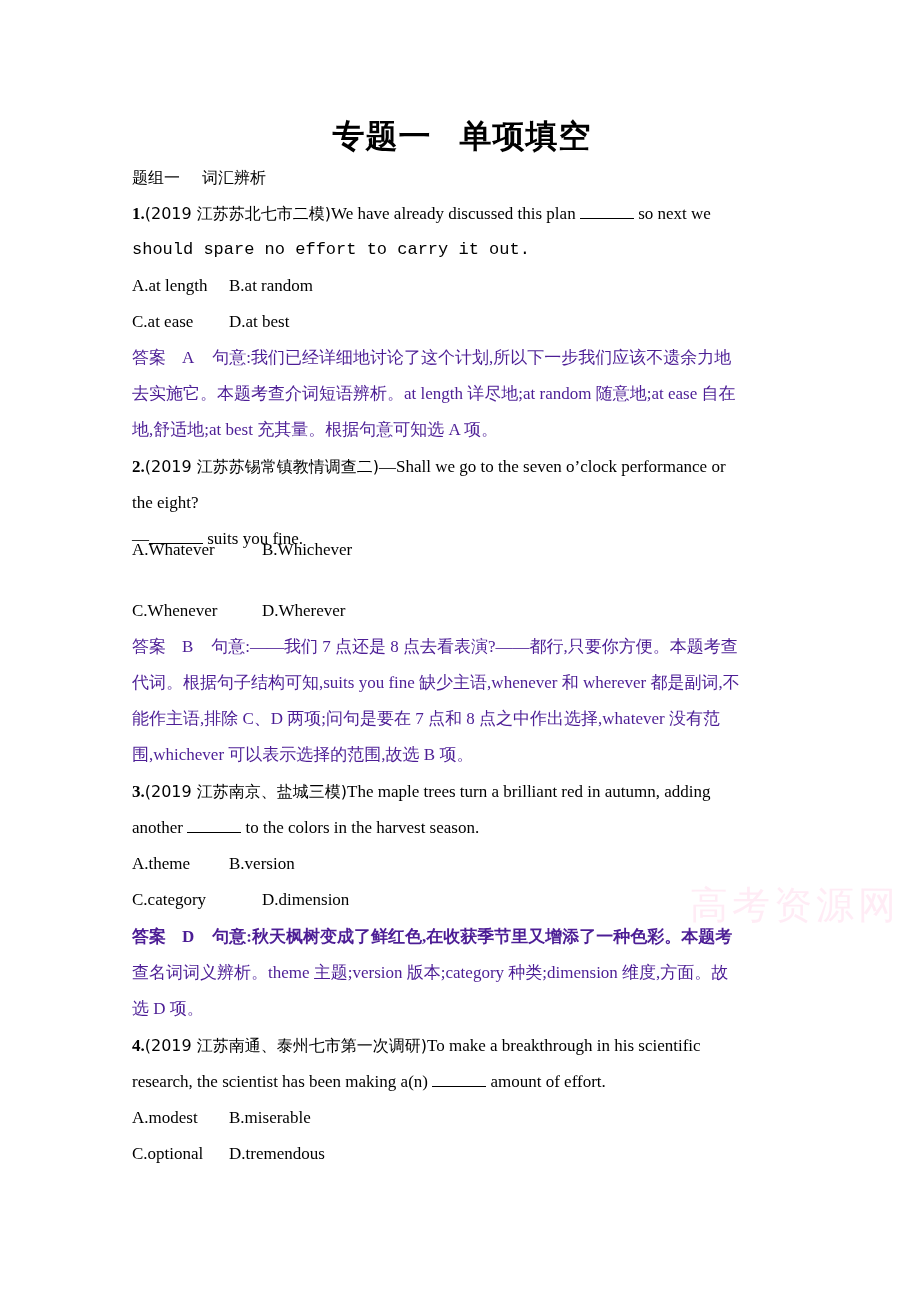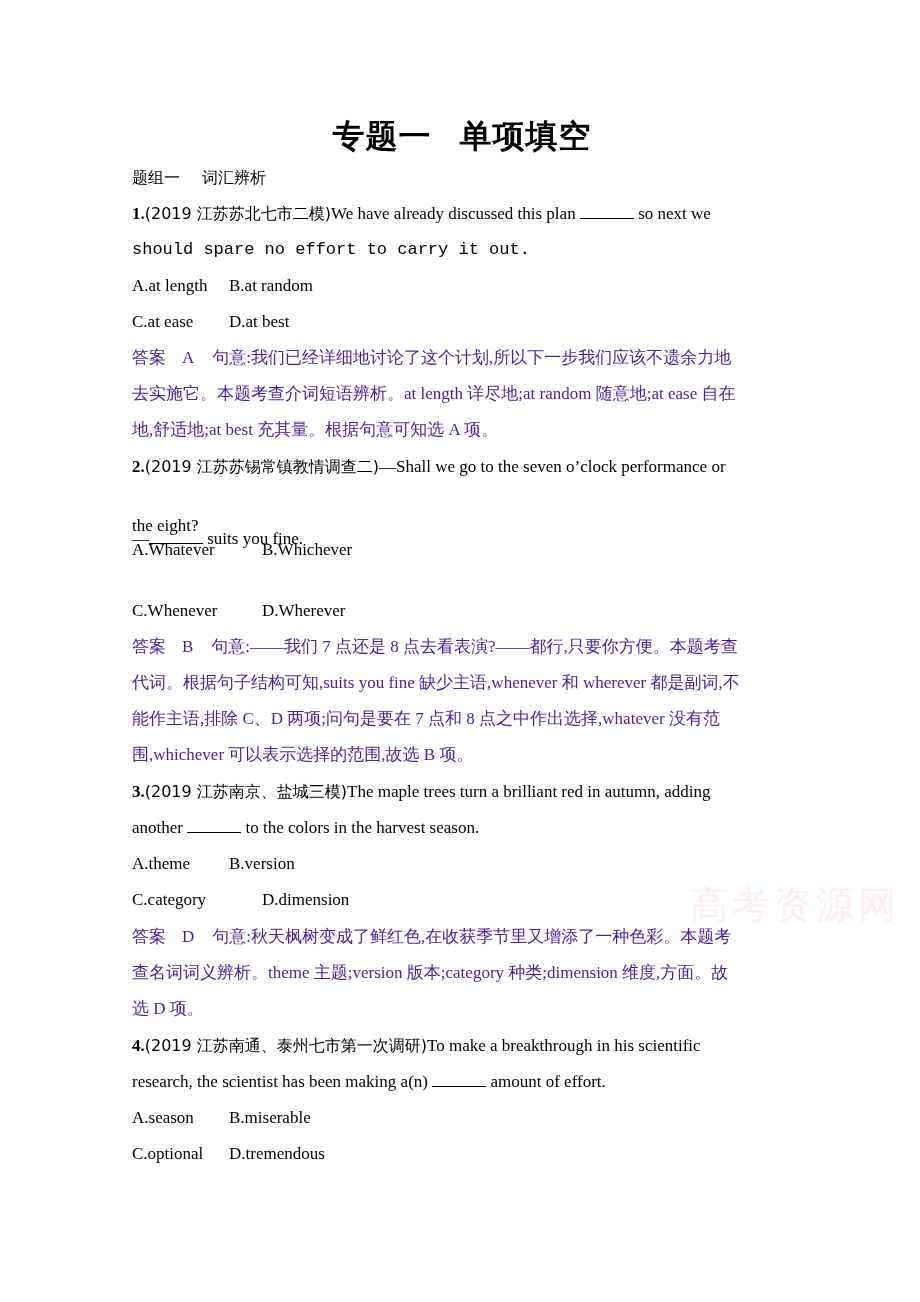--- a/index.html
+++ b/index.html
@@ -106,21 +106,21 @@
   </div>
   <div class="line answer" style="top:346px;">
     <span class="label">答案</span><span class="gap"></span><span>A</span><span class="gap2"></span><span>句意:我们已经详细地讨论了这个计划,所以下一步我们应该不遗余力地</span>
   </div>
   <div class="line answer" style="top:382px;">去实施它。本题考查介词短语辨析。at length 详尽地;at random 随意地;at ease 自在</div>
   <div class="line answer" style="top:418px;">地,舒适地;at best 充其量。根据句意可知选 A 项。</div>
 
   <div class="line" style="top:455px;">
     <span class="q-source"><span>2.</span><span class="cn">(2019 江苏苏锡常镇教情调查二)</span></span><span>—Shall we go to the seven o’clock performance or</span>
   </div>
-  <div class="line" style="top:514px;">the eight?</div>
+  <div class="line" style="top:491px;">the eight?</div>
   <div class="line" style="top:527px;">
     <span>—</span><span class="blank"></span> <span>suits you fine.</span>
   </div>
   <div class="line" style="top:538px;">
     <span class="opt" style="width:130px;">A.Whatever</span><span class="opt">B.Whichever</span>
   </div>
   <div class="line" style="top:599px;">
     <span class="opt" style="width:130px;">C.Whenever</span><span class="opt">D.Wherever</span>
   </div>
   <div class="line answer" style="top:635px;">
@@ -135,33 +135,33 @@
   </div>
   <div class="line" style="top:816px;">
     <span>another</span> <span class="blank"></span> <span>to the colors in the harvest season.</span>
   </div>
   <div class="line" style="top:852px;">
     <span class="opt" style="width:97px;">A.theme</span><span class="opt">B.version</span>
   </div>
   <div class="line" style="top:888px;">
     <span class="opt" style="width:130px;">C.category</span><span class="opt">D.dimension</span>
   </div>
-  <div class="line answer" style="top:925px;">
+  <div class="line answer" style="top:925px;font-weight:bold;">
     <span class="label">答案</span><span class="gap"></span><span>D</span><span class="gap2"></span><span>句意:秋天枫树变成了鲜红色,在收获季节里又增添了一种色彩。本题考</span>
   </div>
   <div class="line answer" style="top:961px;">查名词词义辨析。theme 主题;version 版本;category 种类;dimension 维度,方面。故</div>
   <div class="line answer" style="top:997px;">选 D 项。</div>
 
   <div class="line" style="top:1034px;">
     <span class="q-source"><span>4.</span><span class="cn">(2019 江苏南通、泰州七市第一次调研)</span></span><span>To make a breakthrough in his scientific</span>
   </div>
   <div class="line" style="top:1070px;">
     <span>research, the scientist has been making a(n)</span> <span class="blank"></span> <span>amount of effort.</span>
   </div>
   <div class="line" style="top:1106px;">
-    <span class="opt" style="width:97px;">A.season</span><span class="opt">B.miserable</span>
+    <span class="opt" style="width:97px;">A.modest</span><span class="opt">B.miserable</span>
   </div>
   <div class="line" style="top:1142px;">
     <span class="opt" style="width:97px;">C.optional</span><span class="opt">D.tremendous</span>
   </div>
 </div>
 
 <div class="watermark">高考资源网</div>
 
 </body></html>

